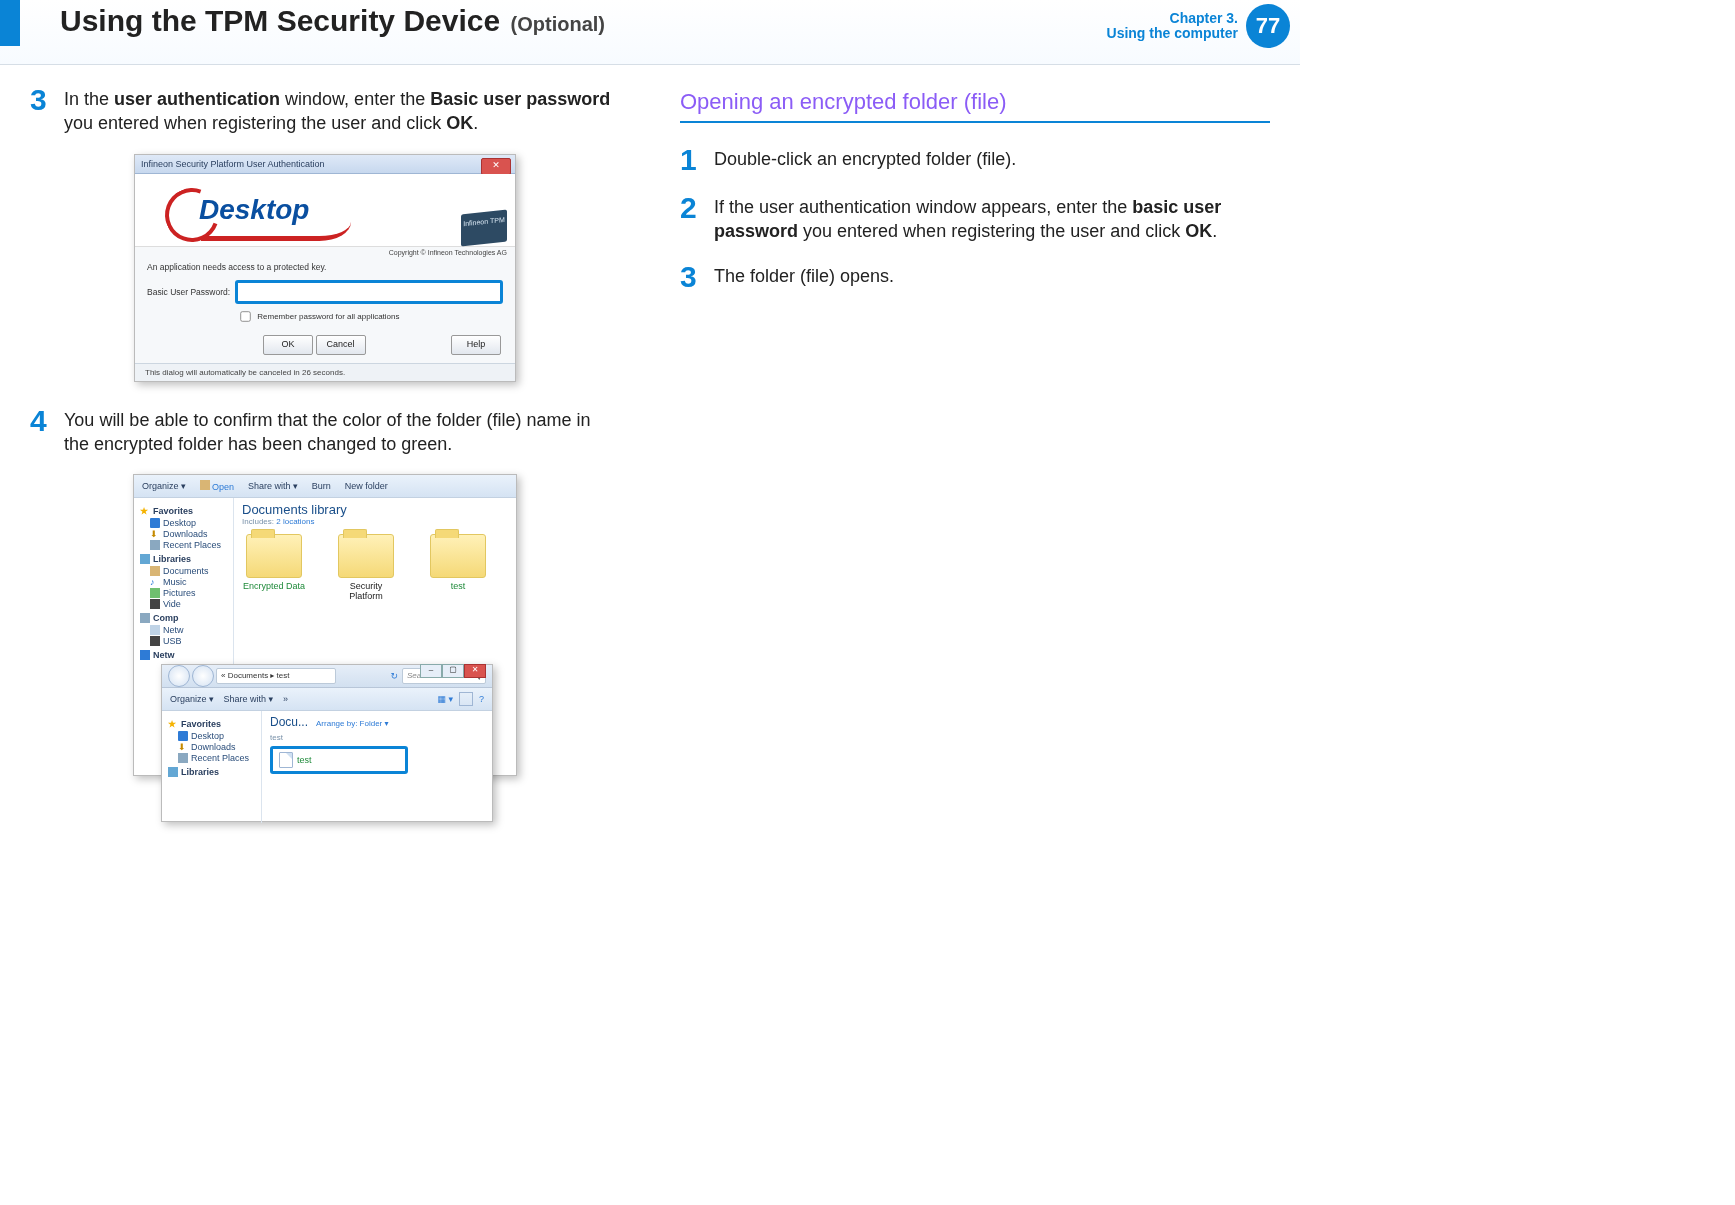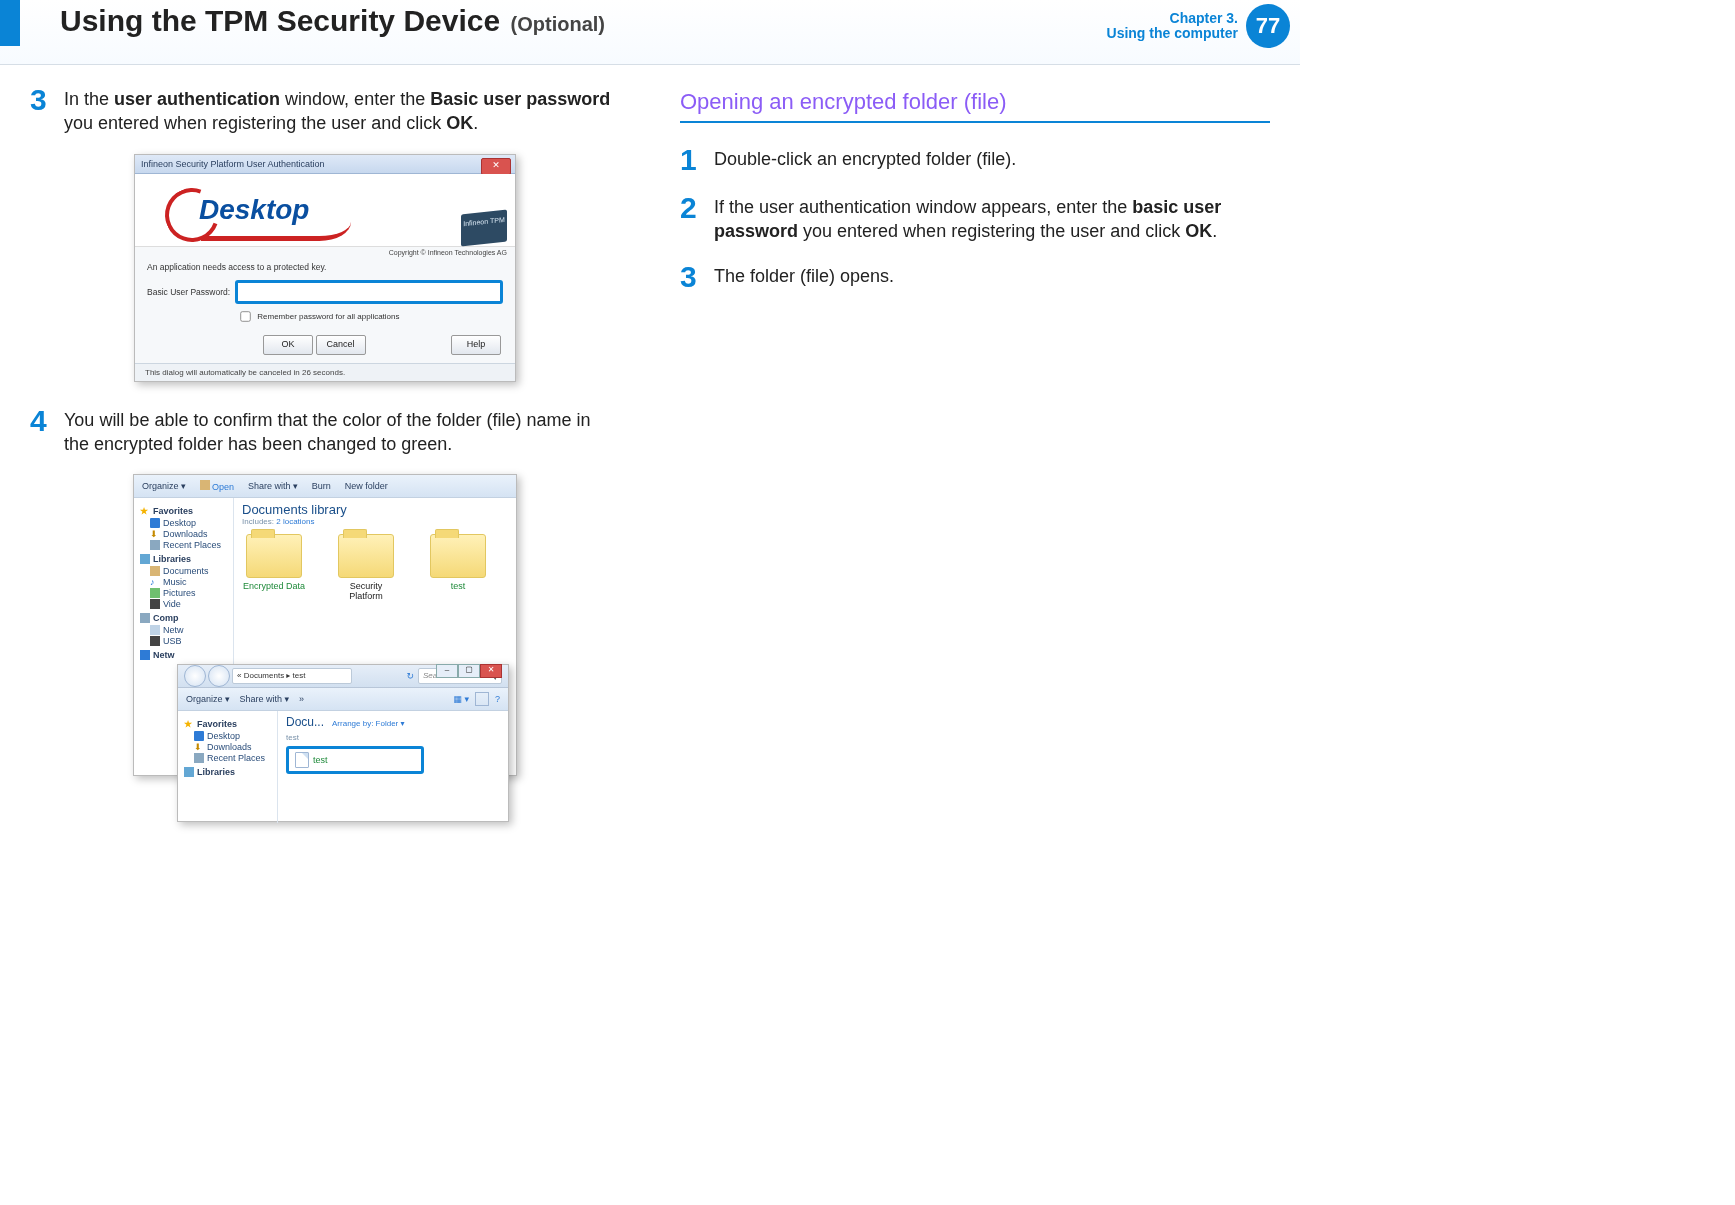--- a/index.html
+++ b/index.html
@@ -45,21 +45,21 @@
   .dlg-btnrow{padding:4px 10px 6px 10px;background:#f6f8fa;position:relative;height:22px;}
   .dlg-btn{display:inline-block;width:48px;height:18px;line-height:16px;font-size:9px;text-align:center;border:1px solid #999;border-radius:2px;background:linear-gradient(#fff,#e2e7ee);}
   .dlg-btn.help{position:absolute;right:14px;}
   .dlg-btns-center{margin-left:118px;}
   .dlg-foot{font-size:8px;background:#eef2f6;border-top:1px solid #ccd6e0;padding:4px 10px;color:#444;}
 
   
   .fig2{width:384px;height:350px;margin:0 auto;position:relative;font-size:9px;}
   .explorer{position:absolute;background:#fff;border:1px solid #bbb;box-shadow:3px 3px 8px rgba(0,0,0,0.25);}
   .exp-a{left:0;top:0;width:382px;height:300px;}
-  .exp-b{left:44px;top:190px;width:330px;height:156px;}
+  .exp-b{left:28px;top:190px;width:330px;height:156px;}
   .exp-chrome{height:22px;background:linear-gradient(#e6eef8,#d2e0f0);display:flex;align-items:center;padding:0 6px;border-bottom:1px solid #b8c6d8;}
   .nav-btn{width:20px;height:20px;border:1px solid #9fb6d4;border-radius:50%;background:radial-gradient(#fff,#d3e1f2);margin-right:2px;}
   .addr{flex:1;height:14px;border:1px solid #bccad9;background:#fff;border-radius:2px;font-size:8px;color:#333;padding:0 4px;line-height:14px;}
   .exp-toolbar{height:22px;background:linear-gradient(#eaf2fb,#d5e3f3);display:flex;align-items:center;padding:0 8px;border-bottom:1px solid #c3d1e1;font-size:9px;color:#2a3f5f;gap:14px;}
   .exp-body{display:flex;height:calc(100% - 44px);}
   .exp-nav{width:100px;border-right:1px solid #dbe4ee;padding:4px 4px;box-sizing:border-box;overflow:hidden;}
   .nav-head{color:#2a3f5f;font-weight:600;font-size:9px;margin:4px 0 2px 2px;display:flex;align-items:center;gap:3px;}
   .nav-item{font-size:9px;color:#2a4d7a;margin:1px 0 1px 12px;display:flex;align-items:center;gap:3px;}
   .ic{width:10px;height:10px;display:inline-block;}
   .ic-star{color:#f5b301;}

